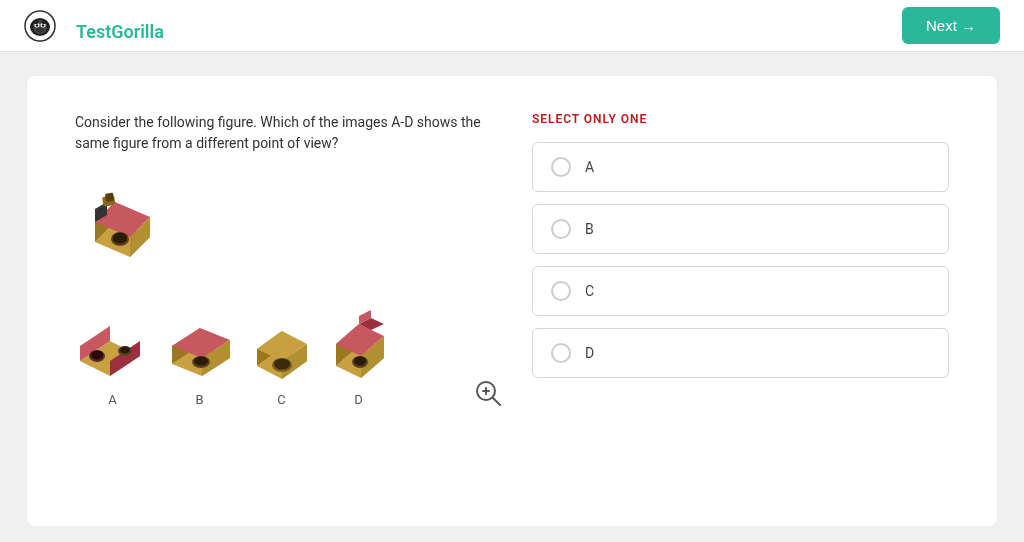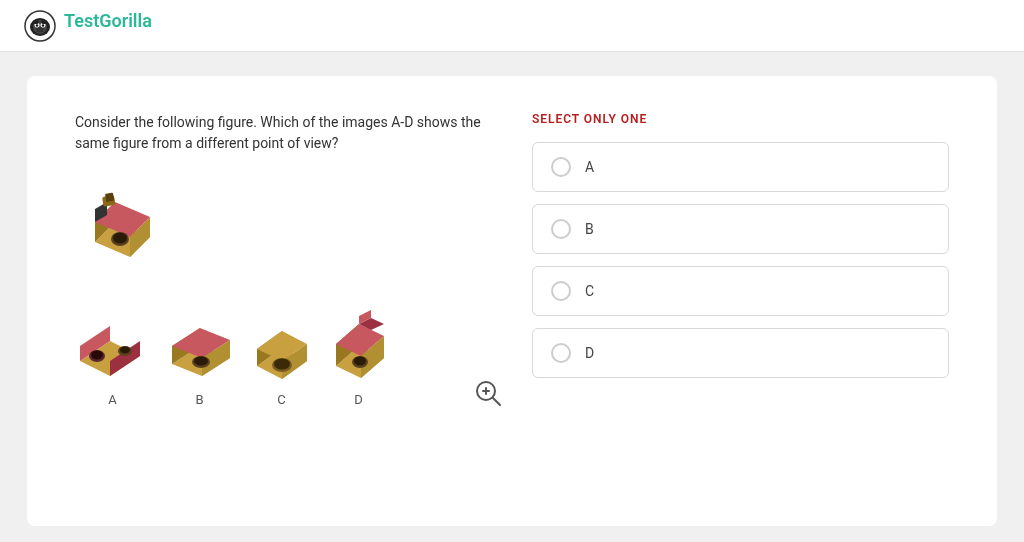--- a/index.html
+++ b/index.html
@@ -15,22 +15,22 @@
       background: #ffffff;
       height: 52px;
       display: flex;
       align-items: center;
       justify-content: space-between;
       padding: 0 24px;
       border-bottom: 1px solid #e0e0e0;
     }
     .logo {
       display: flex;
-      align-items: flex-start;
-      gap: 8px;
+      align-items: flex-end;
+      gap: 20px;
     }
     .logo-icon {
       width: 32px;
       height: 32px;
     }
     .logo-text {
       font-size: 18px;
       font-weight: 600;
       color: #333;
     }
@@ -177,20 +177,21 @@
       <circle cx="13" cy="15.5" r="1.2" fill="#111"></circle>
       <circle cx="19" cy="15.5" r="1.2" fill="#111"></circle>
       <ellipse cx="16" cy="20" rx="4" ry="2.5" fill="#333"></ellipse>
       <ellipse cx="12" cy="12" rx="3" ry="2" fill="#222"></ellipse>
       <ellipse cx="20" cy="12" rx="3" ry="2" fill="#222"></ellipse>
     </svg>
     <span class="logo-text">
       <span>Test</span><span style="color:#2bb89a">Gorilla</span>
     </span>
   </div>
+  <button class="next-btn">Next →</button>
 </header>
 
 <main class="main">
   <div class="card">
 
     <div class="left-panel">
       <p class="question-text">Consider the following figure. Which of the images A-D shows the same figure from a different point of view?</p>
 
       <div class="main-figure">
 

